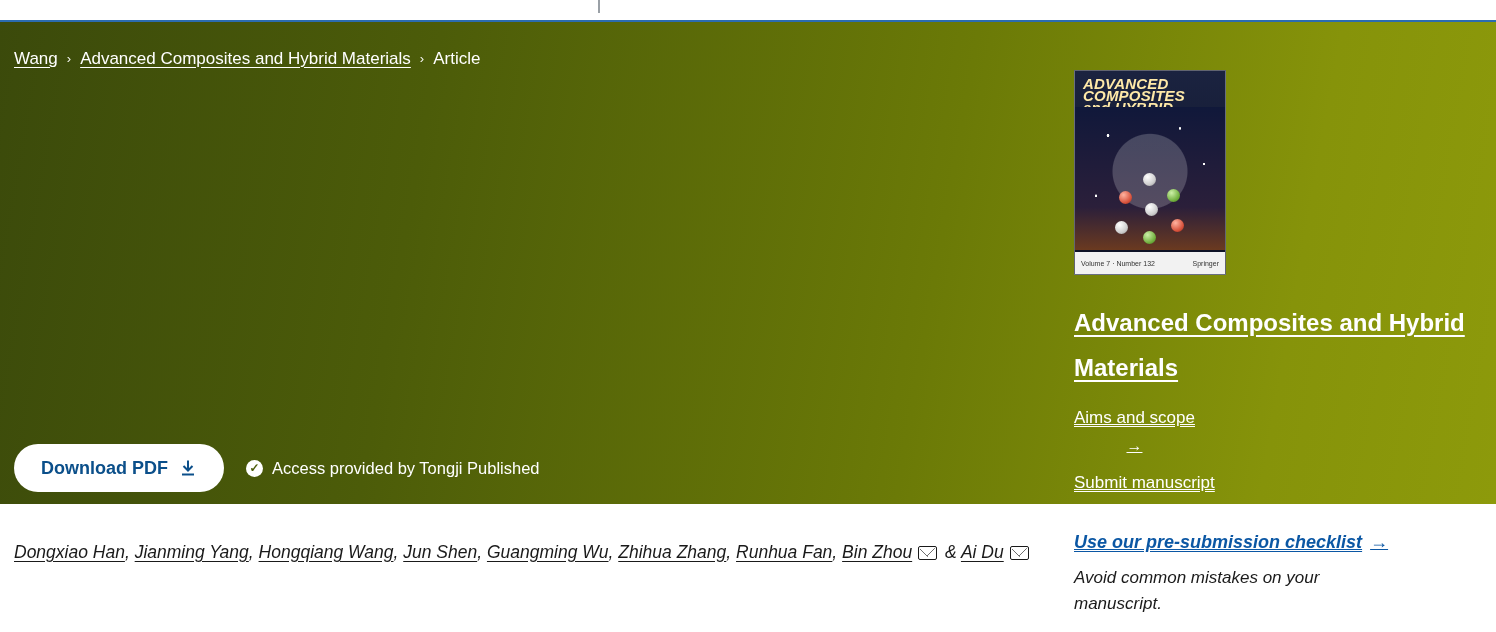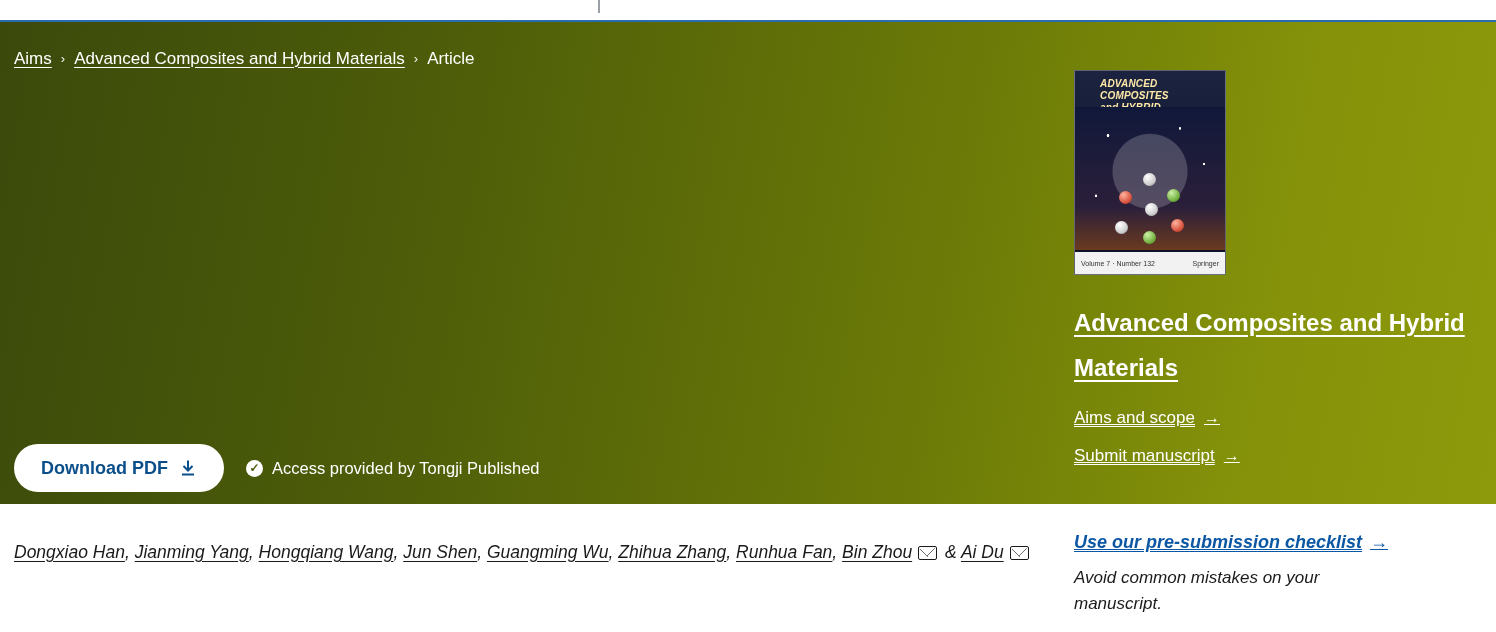--- a/index.html
+++ b/index.html
@@ -153,22 +153,22 @@
   .cover {
     width: 152px;
     height: 205px;
     border: 1px solid rgba(255,255,255,.35);
     background: linear-gradient(#1b2340, #0d1124);
     position: relative;
     overflow: hidden;
   }
   .cover .cov-title {
     position: absolute;
-    top: 7px; left: 25px; right: 8px;
-    font-size: 10px;
+    top: 7px; left: 8px; right: 8px;
+    font-size: 15px;
     font-weight: bold;
     font-style: italic;
     color: #ffe9a8;
     line-height: 12px;
     letter-spacing: .2px;
   }
   .cover .cov-art {
     position: absolute;
     left: 0; right: 0; top: 36px; bottom: 24px;
     background:
@@ -216,20 +216,21 @@
     text-underline-offset: 4px;
     max-width: 420px;
   }
   .hero-link {
     display: inline-flex;
     align-items: center;
     gap: 9px;
     margin-top: 18px;
     font-size: 17px;
     color: #ffffff;
+    flex-direction: column;
   }
   .hero-link .lbl {
     text-decoration: underline;
     text-underline-offset: 3px;
   }
   .hero-link .arrow { font-size: 16px; }
 
   
   .lower {
     position: relative;
@@ -301,21 +302,21 @@
 <div id="page">
 
   <div class="top-strip">
     <div class="tick"></div>
   </div>
 
   <div class="hero">
     <div class="hero-inner">
 
       <div class="breadcrumb">
-        <a href="#">Aims</a>
+        <a href="#">Wang</a>
         <span class="sep">›</span>
         <a href="#">Advanced Composites and Hybrid Materials</a>
         <span class="sep">›</span>
         <span class="current">Article</span>
       </div>
 
 
 
 
       <div class="actions">

